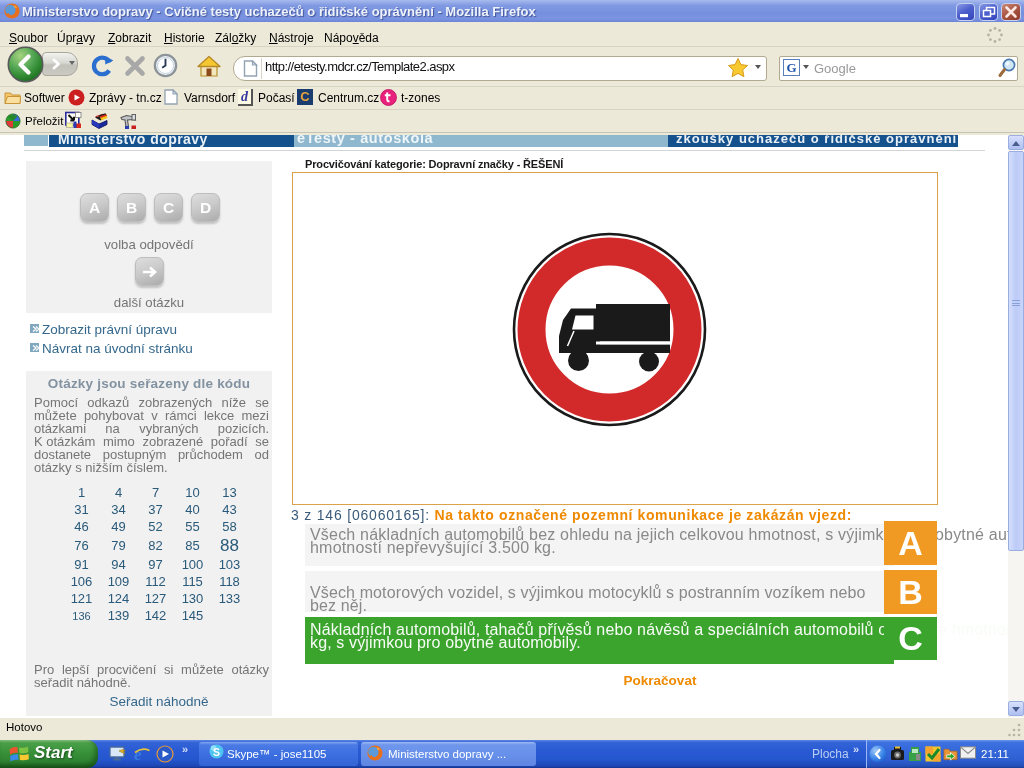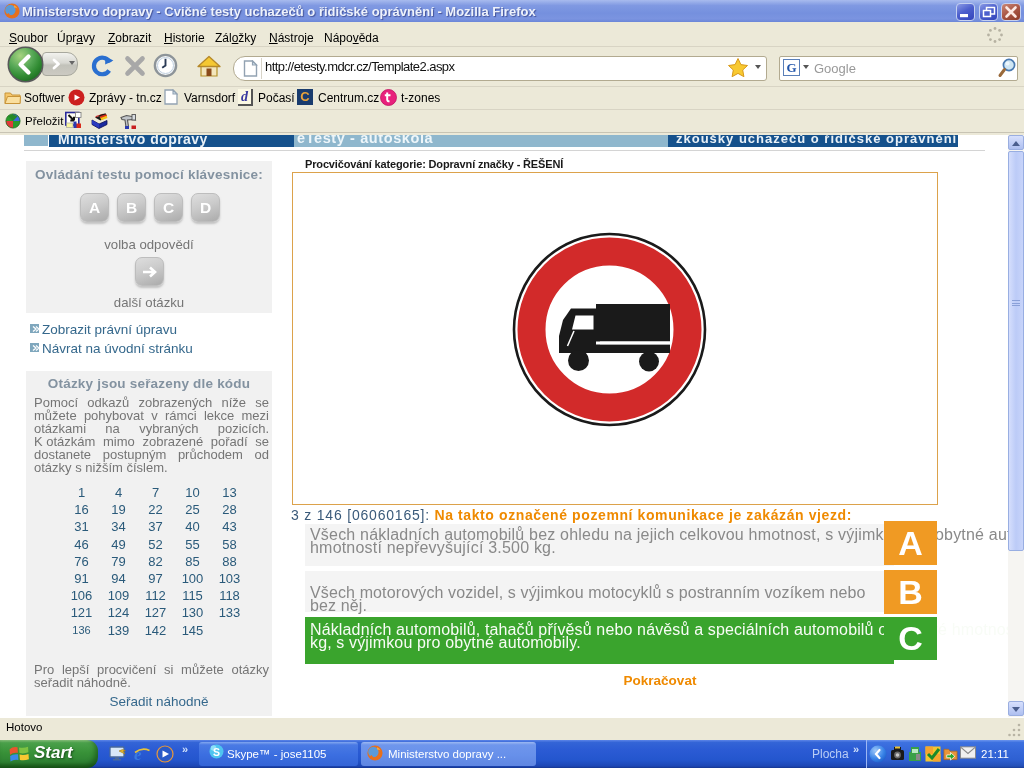--- a/index.html
+++ b/index.html
@@ -236,21 +236,20 @@
     <div id="band" class="abs"></div>
     <div id="bandsq" class="abs"></div>
     <div id="dark1" class="abs"></div>
     <div id="dark2" class="abs"></div>
     <div id="bandline" class="abs"></div>
     <div class="bandtxt abs" style="left:58px;top:-4.5px;font-size:14px;letter-spacing:0.45px;">Ministerstvo dopravy</div>
     <div class="bandtxt abs" style="left:297px;top:-5.5px;font-size:14.5px;color:#eef6fa;letter-spacing:0.6px;">eTesty - autoškola</div>
     <div class="bandtxt abs" style="left:676px;top:-4px;font-size:13px;letter-spacing:1px;">zkoušky uchazečů o řidičské oprávnění</div>
 
     <div id="panel1" class="abs panel"></div>
-    <div class="abs phead" style="top:32px;">Ovládání testu pomocí klávesnice:</div>
     <div class="abs key" style="left:80px;top:58px;">A</div>
     <div class="abs key" style="left:117px;top:58px;">B</div>
     <div class="abs key" style="left:154px;top:58px;">C</div>
     <div class="abs key" style="left:191px;top:58px;">D</div>
     <div class="abs sgrey" style="left:26px;top:102px;width:246px;text-align:center;">volba odpovědí</div>
     <div class="abs key" style="left:135px;top:122px;"><svg width="16" height="12" viewBox="0 0 16 12" style="margin-top:8px;">
           <path d="M1 6 L12 6 M8 1.5 L13 6 L8 10.5" stroke="#fff" stroke-width="2.6" fill="none"></path>
         </svg></div>
     <div class="abs sgrey" style="left:26px;top:160px;width:246px;text-align:center;">další otázku</div>
 
@@ -308,46 +307,39 @@
         <table style="border-collapse:collapse;">
           <tbody>
             <tr>
               <td style="width:37px;height:17.2px;text-align:center;font-size:13px;color:#2a5a7a;padding:0;">1</td>
               <td style="width:37px;height:17.2px;text-align:center;font-size:13px;color:#2a5a7a;padding:0;">4</td>
               <td style="width:37px;height:17.2px;text-align:center;font-size:13px;color:#2a5a7a;padding:0;">7</td>
               <td style="width:37px;height:17.2px;text-align:center;font-size:13px;color:#2a5a7a;padding:0;">10</td>
               <td style="width:37px;height:17.2px;text-align:center;font-size:13px;color:#2a5a7a;padding:0;">13</td>
             </tr>
             <tr>
-              <td style="width:37px;height:17.2px;text-align:center;font-size:13px;color:#2a5a7a;padding:0;">16</td>
-              <td style="width:37px;height:17.2px;text-align:center;font-size:13px;color:#2a5a7a;padding:0;">19</td>
-              <td style="width:37px;height:17.2px;text-align:center;font-size:13px;color:#2a5a7a;padding:0;">22</td>
-              <td style="width:37px;height:17.2px;text-align:center;font-size:13px;color:#2a5a7a;padding:0;">25</td>
-              <td style="width:37px;height:17.2px;text-align:center;font-size:13px;color:#2a5a7a;padding:0;">28</td>
-            </tr>
-            <tr>
               <td style="width:37px;height:17.2px;text-align:center;font-size:13px;color:#2a5a7a;padding:0;">31</td>
               <td style="width:37px;height:17.2px;text-align:center;font-size:13px;color:#2a5a7a;padding:0;">34</td>
               <td style="width:37px;height:17.2px;text-align:center;font-size:13px;color:#2a5a7a;padding:0;">37</td>
               <td style="width:37px;height:17.2px;text-align:center;font-size:13px;color:#2a5a7a;padding:0;">40</td>
               <td style="width:37px;height:17.2px;text-align:center;font-size:13px;color:#2a5a7a;padding:0;">43</td>
             </tr>
             <tr>
               <td style="width:37px;height:17.2px;text-align:center;font-size:13px;color:#2a5a7a;padding:0;">46</td>
               <td style="width:37px;height:17.2px;text-align:center;font-size:13px;color:#2a5a7a;padding:0;">49</td>
               <td style="width:37px;height:17.2px;text-align:center;font-size:13px;color:#2a5a7a;padding:0;">52</td>
               <td style="width:37px;height:17.2px;text-align:center;font-size:13px;color:#2a5a7a;padding:0;">55</td>
               <td style="width:37px;height:17.2px;text-align:center;font-size:13px;color:#2a5a7a;padding:0;">58</td>
             </tr>
             <tr>
               <td style="width:37px;height:17.2px;text-align:center;font-size:13px;color:#2a5a7a;padding:0;">76</td>
               <td style="width:37px;height:17.2px;text-align:center;font-size:13px;color:#2a5a7a;padding:0;">79</td>
               <td style="width:37px;height:17.2px;text-align:center;font-size:13px;color:#2a5a7a;padding:0;">82</td>
               <td style="width:37px;height:17.2px;text-align:center;font-size:13px;color:#2a5a7a;padding:0;">85</td>
-              <td style="width:37px;height:17.2px;text-align:center;font-size:13px;color:#2a5a7a;padding:0;">88</td>
+              <td style="width:37px;height:17.2px;text-align:center;font-size:17px;color:#2a5a7a;padding:0;">88</td>
             </tr>
             <tr>
               <td style="width:37px;height:17.2px;text-align:center;font-size:13px;color:#2a5a7a;padding:0;">91</td>
               <td style="width:37px;height:17.2px;text-align:center;font-size:13px;color:#2a5a7a;padding:0;">94</td>
               <td style="width:37px;height:17.2px;text-align:center;font-size:13px;color:#2a5a7a;padding:0;">97</td>
               <td style="width:37px;height:17.2px;text-align:center;font-size:13px;color:#2a5a7a;padding:0;">100</td>
               <td style="width:37px;height:17.2px;text-align:center;font-size:13px;color:#2a5a7a;padding:0;">103</td>
             </tr>
             <tr>
               <td style="width:37px;height:17.2px;text-align:center;font-size:13px;color:#2a5a7a;padding:0;">106</td>

